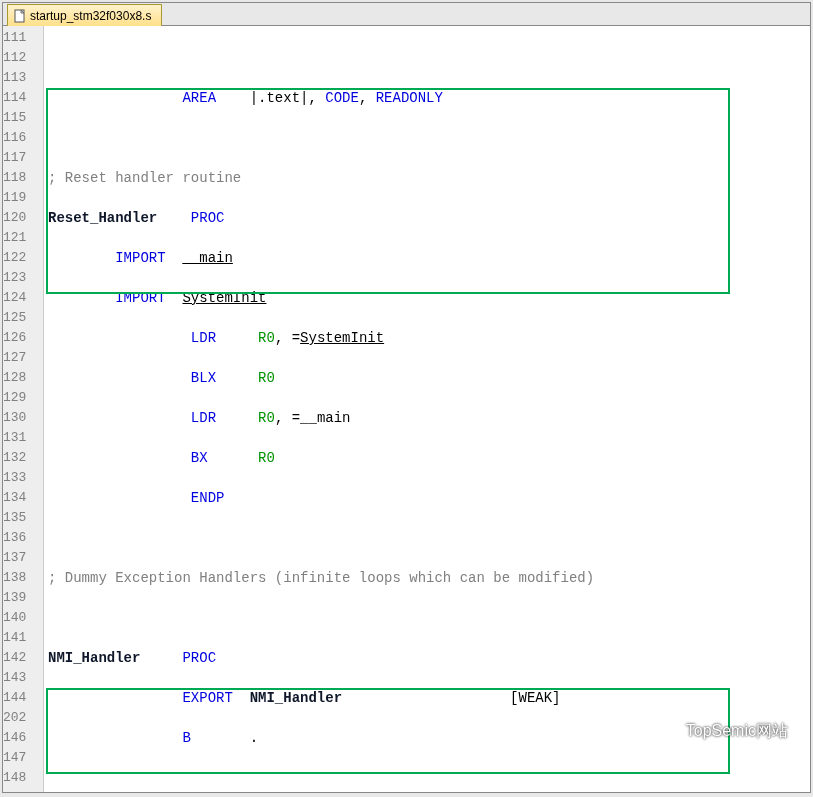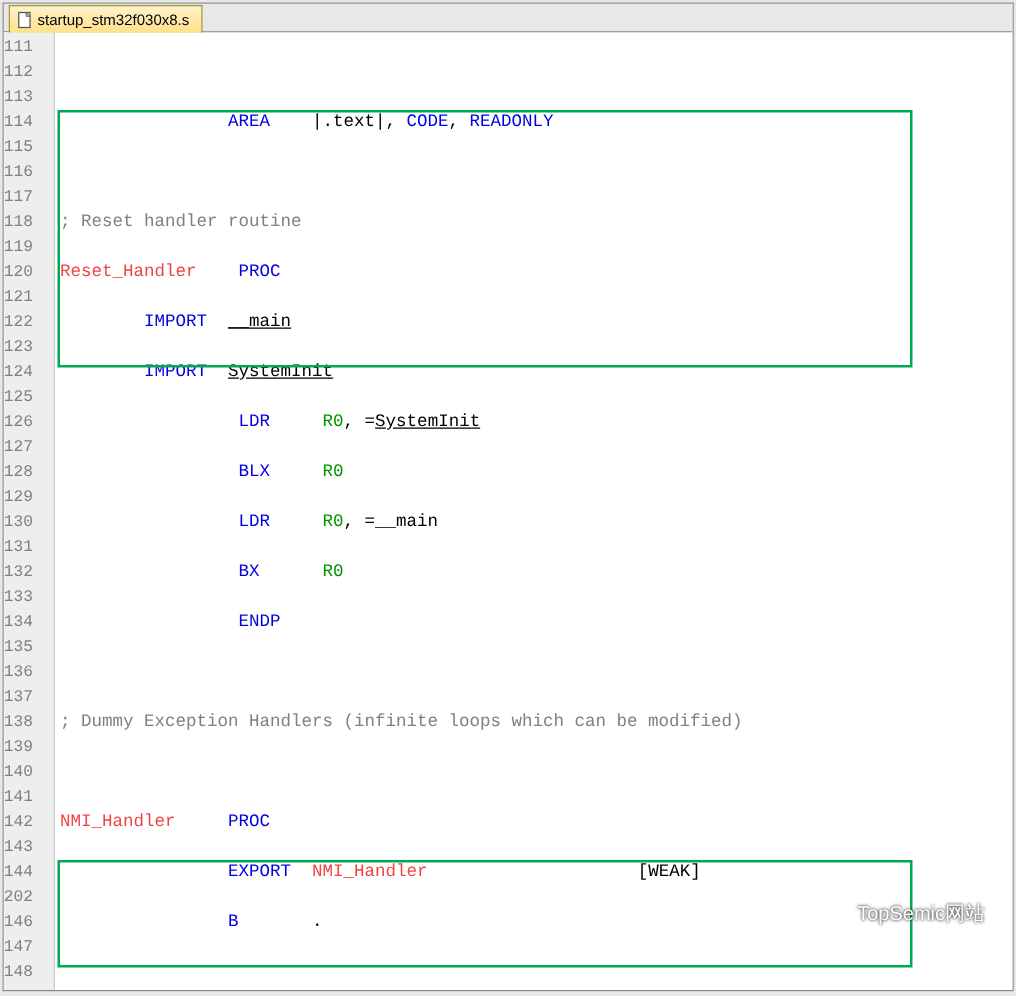--- a/index.html
+++ b/index.html
@@ -68,21 +68,21 @@
   .code {
     flex: 1;
     white-space: pre;
     line-height: 20px;
     padding-top: 2px;
     padding-left: 4px;
     position: relative;
   }
   .code-line { height: 20px; }
   .kw { color: #0000e0; }
-  .label { color: #ef4444; }
+  .label { color: #0f172a; font-weight: bold; }
   .comment { color: #808080; }
   .reg { color: #009400; }
   .underline { text-decoration: underline; }
   .highlight-box {
     position: absolute;
     border: 2px solid #00aa55;
     pointer-events: none;
   }
   .box1 { left: 2px; top: 62px; width: 680px; height: 202px; }
   .box2 { left: 2px; top: 662px; width: 680px; height: 82px; }

